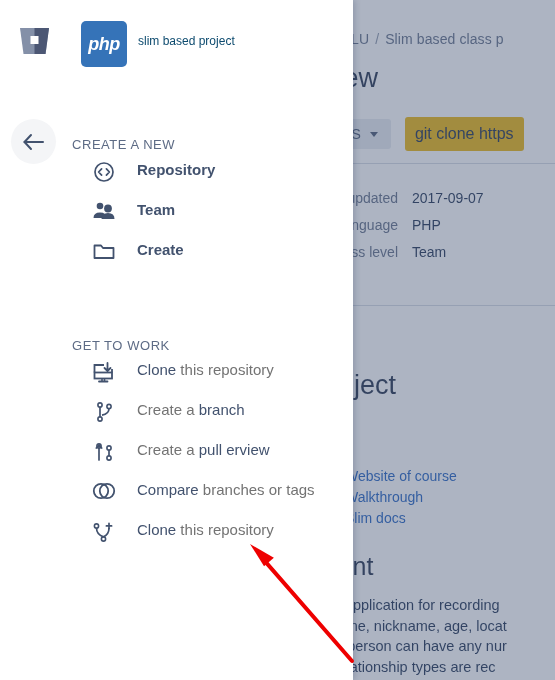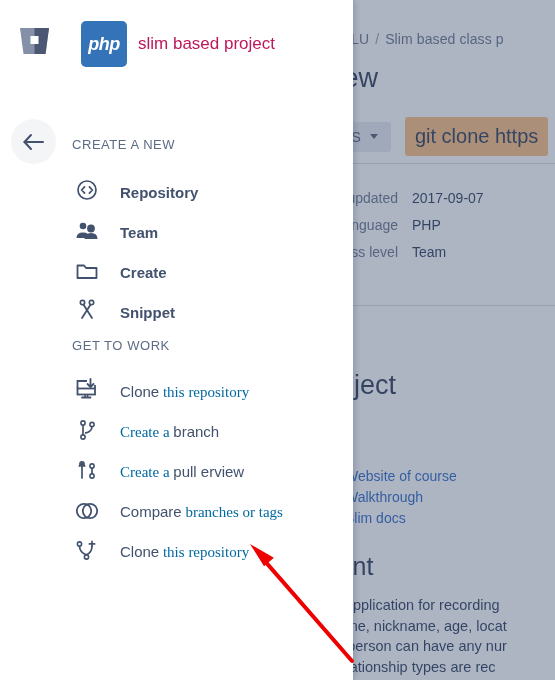--- a/index.html
+++ b/index.html
@@ -63,23 +63,23 @@
     white-space: nowrap;
   }
   .caret-down {
     width: 0; height: 0;
     border-left: 4.5px solid transparent;
     border-right: 4.5px solid transparent;
     border-top: 5px solid #42526e;
   }
   .bg-cloneurl {
     margin-left: 14px;
-    background: #fdba74;
+    background: #eab308;
     border-radius: 3px;
-    font-size: 20px;
+    font-size: 16px;
     color: #172b4d;
     padding: 8px 10px;
     white-space: nowrap;
   }
   .bg-hr {
     position: absolute;
     left: 300px; top: 163px;
     width: 300px; height: 1px;
     background: #d4dae3;
   }
@@ -192,22 +192,22 @@
   .repo-avatar span {
     color: #ffffff;
     font-style: italic;
     font-weight: bold;
     font-size: 18px;
     letter-spacing: -.5px;
   }
   .repo-name {
     position: absolute;
     left: 138px; top: 34px;
-    font-size: 17px;
-    color: #be185d;
+    font-size: 12px;
+    color: #0c4a6e;
     white-space: nowrap;
   }
   .back-btn {
     position: absolute;
     left: 11px; top: 119px;
     width: 45px; height: 45px;
     border-radius: 50%;
     background: #f4f5f7;
     display: flex;
     align-items: center;
@@ -220,42 +220,42 @@
     font-size: 13px;
     letter-spacing: .55px;
     color: #5d6b85;
     white-space: nowrap;
   }
   #label-create { top: 137px; }
   #label-work   { top: 338px; }
 
   .menu-item {
     position: absolute;
-    left: 72px;
-    display: flex;
-    align-items: flex-end;
+    left: 89px;
+    display: flex;
+    align-items: flex-start;
     height: 40px;
     cursor: pointer;
     white-space: nowrap;
   }
   .menu-item .ico {
     width: 30px;
     display: flex;
     align-items: center;
     justify-content: center;
     margin-right: 18px;
     flex: none;
   }
   .menu-item .txt {
     font-size: 15px;
     color: #42526e;
   }
   .menu-item.strong .txt { font-weight: bold; color: #42526e; }
   .menu-item .txt b { font-weight: normal; }
-  .menu-item .txt .lite { font-weight: normal; color: #0369a1; font-family: Liberation Serif, serif; }
+  .menu-item .txt .lite { font-weight: normal; color: #737373; }
 
   
   #arrow {
     position: absolute;
     left: 0; top: 0;
     width: 555px; height: 680px;
     pointer-events: none;
   }
 </style>
 </head>
@@ -372,30 +372,20 @@
 
   <div class="menu-item strong" style="top:241px">
     <span class="ico">
       <svg width="24" height="20" viewBox="0 0 24 20">
         <path d="M2.5 17 V4.5 H9 L11 7 H21.5 V17 Z" fill="none" stroke="#42526e" stroke-width="1.8" stroke-linejoin="round"></path>
       </svg>
     </span>
     <span class="txt">Create</span>
   </div>
 
-  <div class="menu-item strong" style="top:281px">
-    <span class="ico">
-      <svg width="22" height="22" viewBox="0 0 22 22">
-        <circle cx="6.5" cy="3.6" r="2.2" fill="none" stroke="#42526e" stroke-width="1.6"></circle>
-        <circle cx="15.5" cy="3.6" r="2.2" fill="none" stroke="#42526e" stroke-width="1.6"></circle>
-        <path d="M7.4 5.6 L16 19 M14.6 5.6 L6 19" stroke="#42526e" stroke-width="1.8" fill="none" stroke-linecap="round"></path>
-      </svg>
-    </span>
-    <span class="txt">Snippet</span>
-  </div>
 
   <div class="section-label" id="label-work">GET TO WORK</div>
 
   <div class="menu-item" style="top:361px">
     <span class="ico">
       <svg width="26" height="24" viewBox="0 0 26 24">
         <path d="M3.5 11.5 V4 H13" fill="none" stroke="#42526e" stroke-width="1.8"></path>
         <rect x="3.5" y="11.5" width="17.5" height="6" fill="none" stroke="#42526e" stroke-width="1.8"></rect>
         <path d="M21 11.5 V8" fill="none" stroke="#42526e" stroke-width="1.8"></path>
         <path d="M16.5 2 V9.5 M13.5 7 L16.5 10 L19.5 7" fill="none" stroke="#42526e" stroke-width="1.8" stroke-linecap="round" stroke-linejoin="round"></path>

